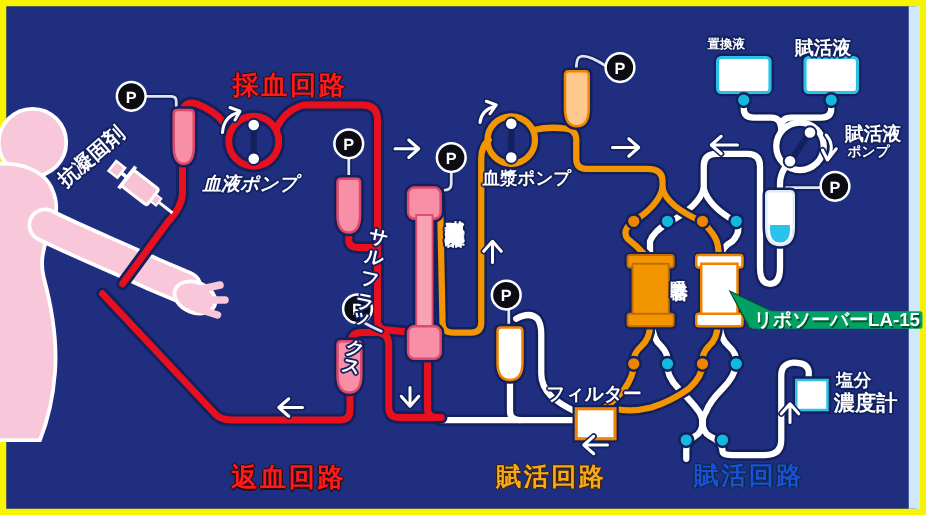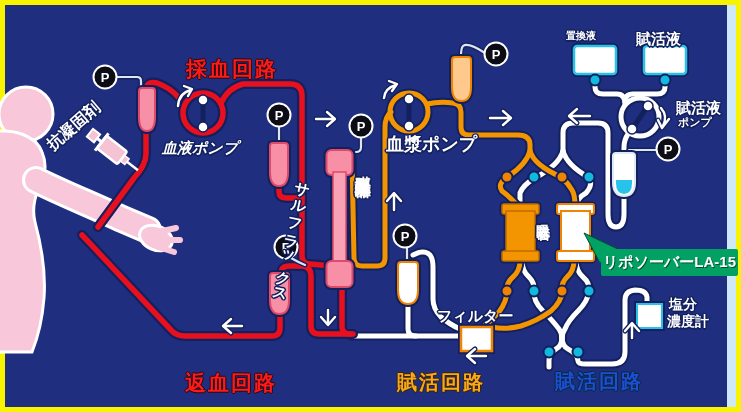--- a/index.html
+++ b/index.html
@@ -18,21 +18,21 @@
     position:absolute;font-weight:bold;color:#fff;white-space:nowrap;line-height:1.05;
     text-shadow:-1.5px 0 #13205e,1.5px 0 #13205e,0 -1.5px #13205e,0 1.5px #13205e,
       -1px -1px #13205e,1px -1px #13205e,-1px 1px #13205e,1px 1px #13205e;
   }
   .red-t{color:#ff1a1a;text-shadow:-1px 0 #2a0a14,1px 0 #2a0a14,0 -1px #2a0a14,0 1px #2a0a14;}
   .org-t{color:#f8a81e;text-shadow:-1px 0 #3a2404,1px 0 #3a2404,0 -1px #3a2404,0 1px #3a2404;}
   .cyn-t{color:#1d4ed8;text-shadow:-1px 0 #062a3a,1px 0 #062a3a,0 -1px #062a3a,0 1px #062a3a;}
   .vert{writing-mode:vertical-rl;text-orientation:upright;letter-spacing:1px;}
   .big{font-size:21px;letter-spacing:2px;}
   .banner{
-    position:absolute;left:601px;top:249px;width:137px;height:27px;background:#00a163;
+    position:absolute;left:601px;top:249px;width:137px;height:14px;background:#00a163;
     color:#fff;font-weight:bold;font-size:15px;display:flex;align-items:center;justify-content:center;
     text-shadow:1px 1px 0 #00512f;border-radius:2px;
   }
 </style>
 </head>
 <body>
 
 <div id="stage"></div>
 <div id="strip"></div>
 
@@ -316,25 +316,25 @@
   </g>
 
   <polygon points="584,233 620,250 600,263" fill="#00a163" stroke="#00512f" stroke-width="1"></polygon>
 </svg>
 
 <div class="lbl red-t big" style="left:186px;top:58px;">採血回路</div>
 <div class="lbl" style="left:162px;top:140px;font-size:15px;font-style:italic;">血液ポンプ</div>
 <div class="lbl" style="left:42px;top:118px;font-size:16px;transform:rotate(-41deg);">抗凝固剤</div>
 <div class="lbl vert" style="left:298px;top:172px;font-size:15px;transform:rotate(12deg);transform-origin:top center;">サルフラックス</div>
 <div class="lbl vert" style="left:354px;top:163px;font-size:16px;">膜型血漿分離器</div>
-<div class="lbl" style="left:386px;top:135px;font-size:18px;">血漿ポンプ</div>
+<div class="lbl" style="left:386px;top:135px;font-size:14px;">血漿ポンプ</div>
 <div class="lbl" style="left:566px;top:31px;font-size:10px;">置換液</div>
 <div class="lbl" style="left:636px;top:31px;font-size:15px;">賦活液</div>
 <div class="lbl" style="left:676px;top:100px;font-size:15px;">賦活液</div>
 <div class="lbl" style="left:678px;top:117px;font-size:11px;">ポンプ</div>
 <div class="lbl vert" style="left:536px;top:213px;font-size:14px;">吸着器</div>
 <div class="banner">リポソーバーLA-15</div>
 <div class="lbl" style="left:437px;top:308px;font-size:15px;">フィルター</div>
 <div class="lbl red-t big" style="left:185px;top:372px;">返血回路</div>
 <div class="lbl org-t" style="left:397px;top:372px;font-size:20px;letter-spacing:2px;">賦活回路</div>
 <div class="lbl cyn-t" style="left:555px;top:371px;font-size:20px;letter-spacing:2px;">賦活回路</div>
 <div class="lbl" style="left:669px;top:297px;font-size:14px;">塩分</div>
-<div class="lbl" style="left:667px;top:314px;font-size:14px;">濃度計</div>
+<div class="lbl" style="left:667px;top:314px;font-size:17px;">濃度計</div>
 
 </body></html>

